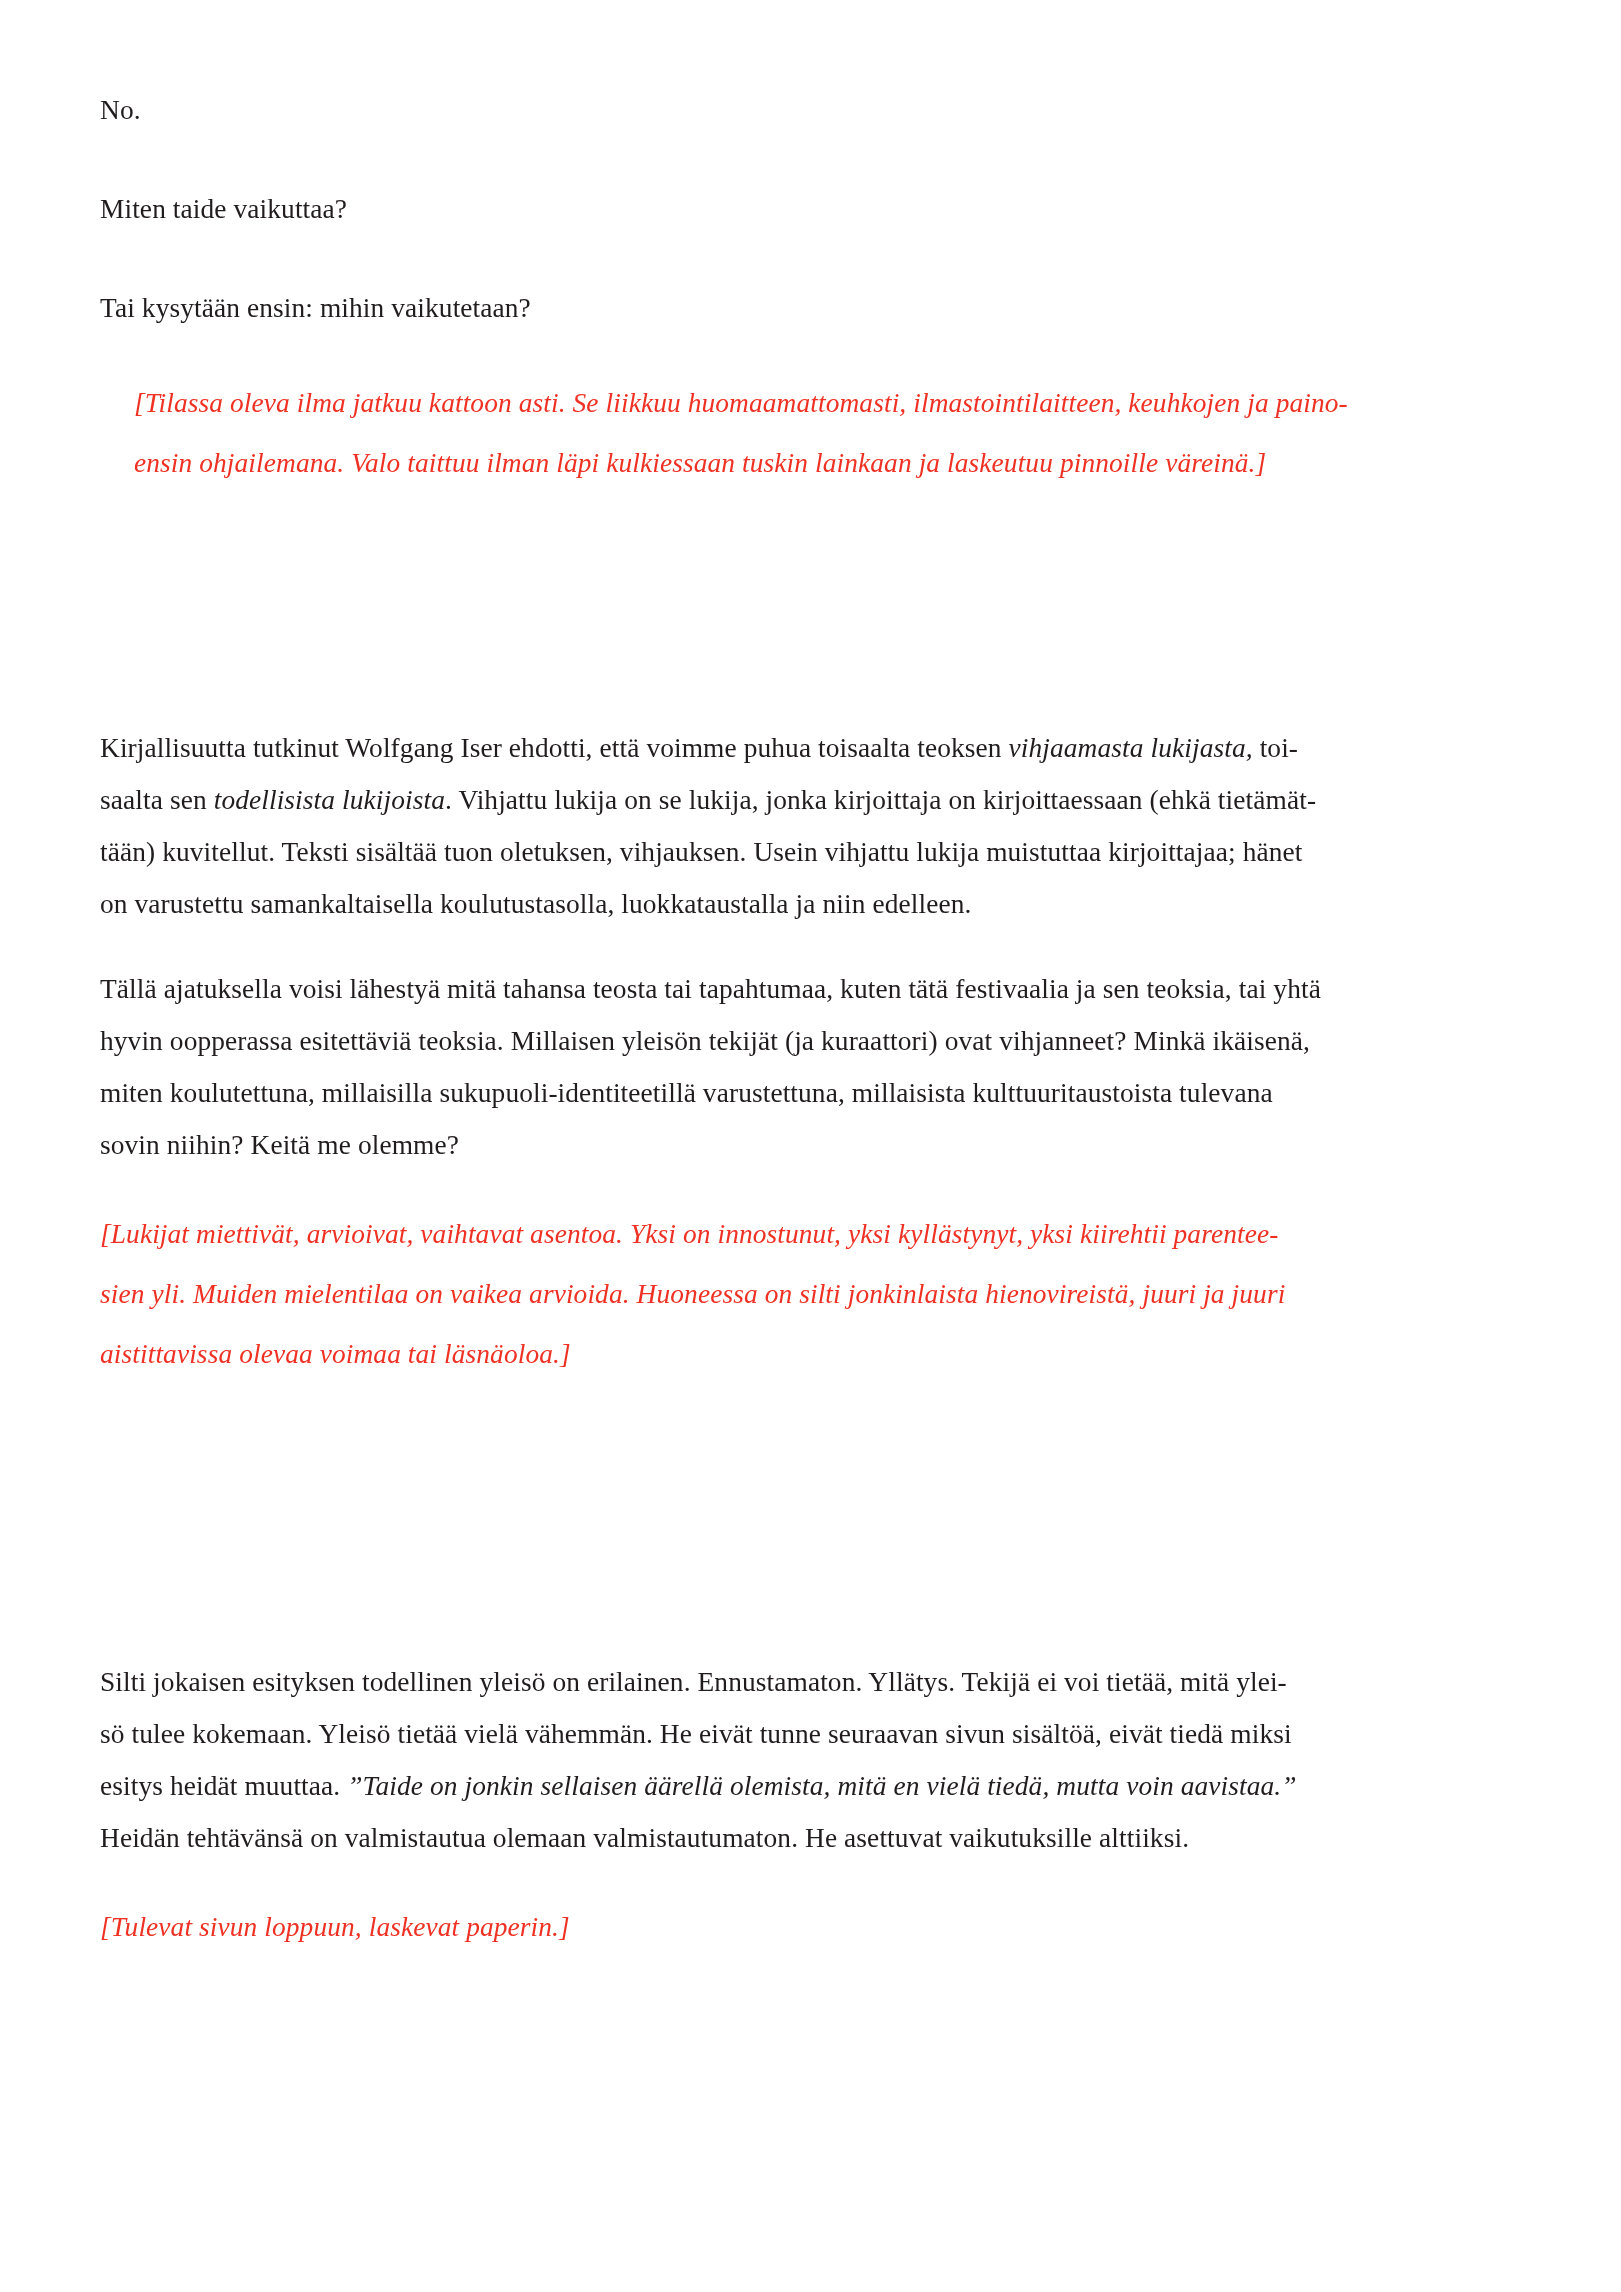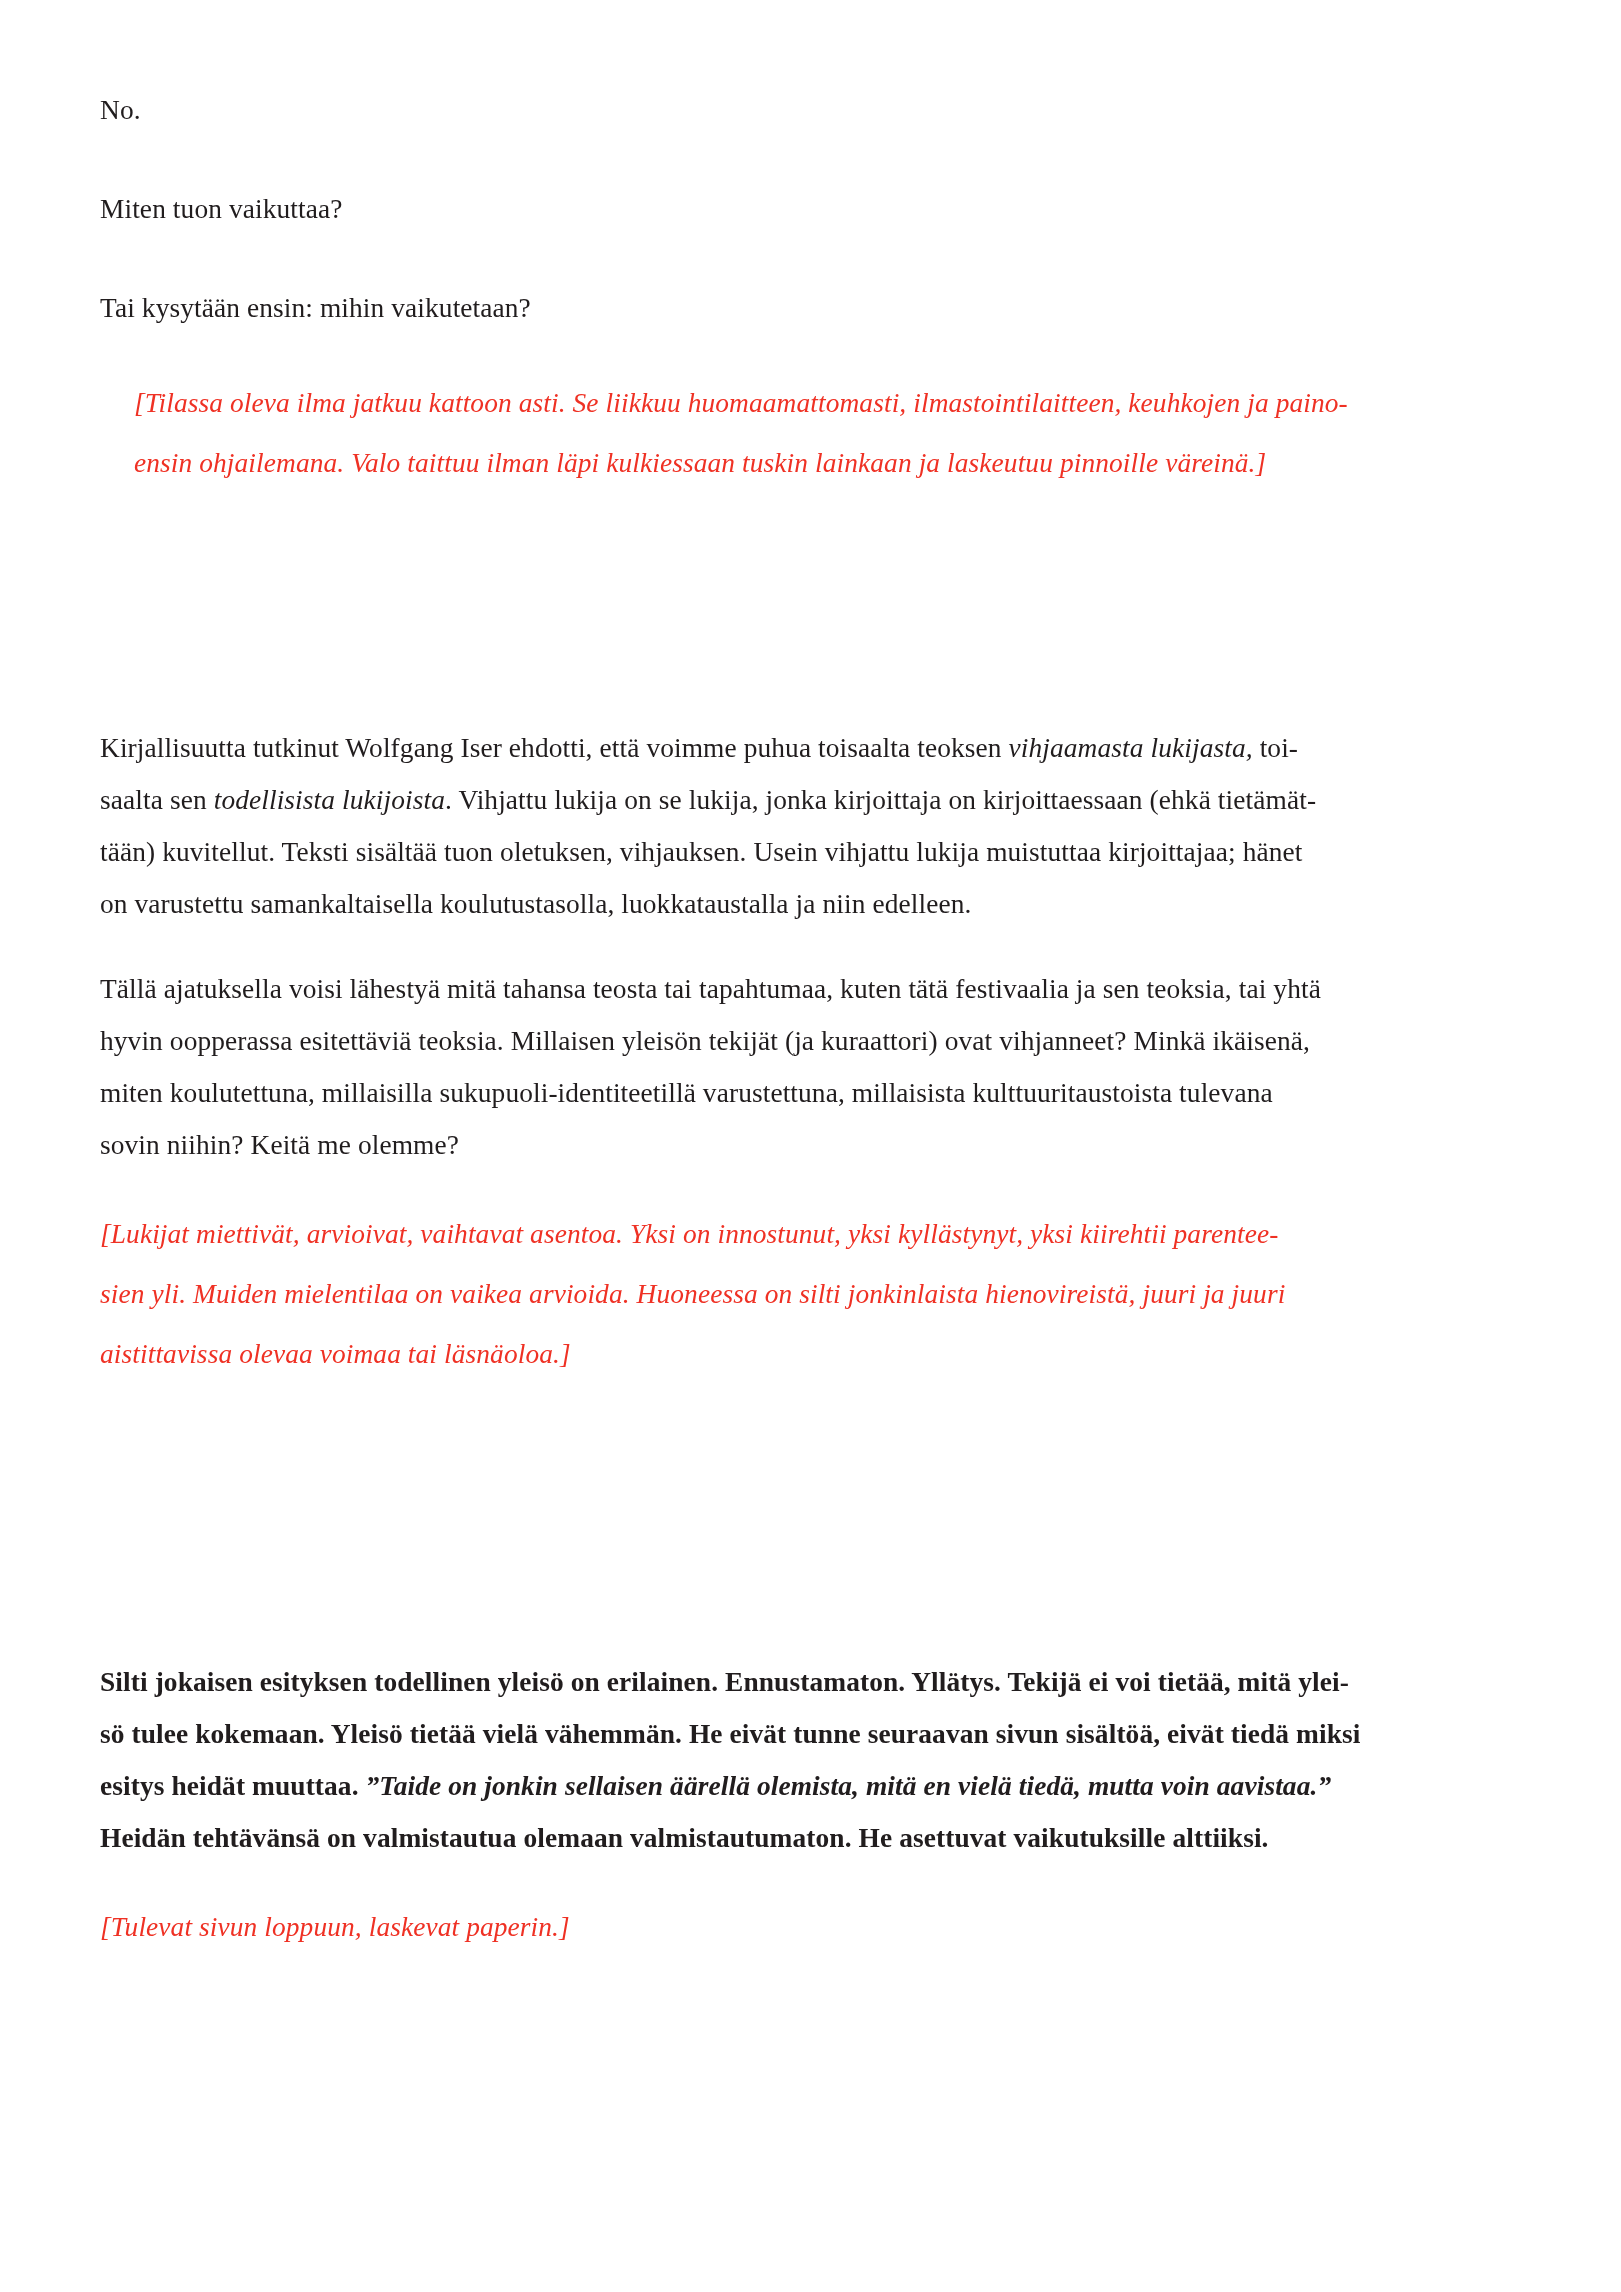--- a/index.html
+++ b/index.html
@@ -31,28 +31,28 @@
     font-style: italic;
     font-size: 27.4px;
     line-height: 60px;
   }
   .em { font-style: italic; text-align: center; }
   
   .g48  { margin-top: 47px; }
   .g40  { margin-top: 39px; margin-left: 34px; }
   .g34  { margin-top: 33px; }
   .g234 { margin-top: 229px; }
-  .g278 { margin-top: 272px; font-weight: bold; }
+  .g278 { margin-top: 272px; }
 </style>
 </head>
 <body>
 
 <div class="page">
   <p class="para"><span>No.</span></p>
-  <p class="para g48"><span>Miten tuon vaikuttaa?</span></p>
+  <p class="para g48"><span>Miten taide vaikuttaa?</span></p>
   <p class="para g48"><span>Tai kysytään ensin: mihin vaikutetaan?</span></p>
   <p class="para stage g40"><span>[Tilassa oleva ilma jatkuu kattoon asti. Se liikkuu huomaamattomasti, ilmastointilaitteen, keuhkojen ja paino-</span><br><span>ensin ohjailemana. Valo taittuu ilman läpi kulkiessaan tuskin lainkaan ja laskeutuu pinnoille väreinä.]</span></p>
   <p class="para g234"><span>Kirjallisuutta tutkinut Wolfgang Iser ehdotti, että voimme puhua toisaalta teoksen </span><span class="em">vihjaamasta lukijasta,</span><span> toi-</span><br><span>saalta sen </span><span class="em">todellisista lukijoista</span><span>. Vihjattu lukija on se lukija, jonka kirjoittaja on kirjoittaessaan (ehkä tietämät-</span><br><span>tään) kuvitellut. Teksti sisältää tuon oletuksen, vihjauksen. Usein vihjattu lukija muistuttaa kirjoittajaa; hänet</span><br><span>on varustettu samankaltaisella koulutustasolla, luokkataustalla ja niin edelleen.</span></p>
   <p class="para g34"><span>Tällä ajatuksella voisi lähestyä mitä tahansa teosta tai tapahtumaa, kuten tätä festivaalia ja sen teoksia, tai yhtä</span><br><span>hyvin oopperassa esitettäviä teoksia. Millaisen yleisön tekijät (ja kuraattori) ovat vihjanneet? Minkä ikäisenä,</span><br><span>miten koulutettuna, millaisilla sukupuoli-identiteetillä varustettuna, millaisista kulttuuritaustoista tulevana</span><br><span>sovin niihin? Keitä me olemme?</span></p>
   <p class="para stage g34"><span>[Lukijat miettivät, arvioivat, vaihtavat asentoa. Yksi on innostunut, yksi kyllästynyt, yksi kiirehtii parentee-</span><br><span>sien yli. Muiden mielentilaa on vaikea arvioida. Huoneessa on silti jonkinlaista hienovireistä, juuri ja juuri</span><br><span>aistittavissa olevaa voimaa tai läsnäoloa.]</span></p>
   <p class="para g278"><span>Silti jokaisen esityksen todellinen yleisö on erilainen. Ennustamaton. Yllätys. Tekijä ei voi tietää, mitä ylei-</span><br><span>sö tulee kokemaan. Yleisö tietää vielä vähemmän. He eivät tunne seuraavan sivun sisältöä, eivät tiedä miksi</span><br><span>esitys heidät muuttaa. </span><span class="em">”Taide on jonkin sellaisen äärellä olemista, mitä en vielä tiedä, mutta voin aavistaa.”</span><br><span>Heidän tehtävänsä on valmistautua olemaan valmistautumaton. He asettuvat vaikutuksille alttiiksi.</span></p>
   <p class="para stage g34"><span>[Tulevat sivun loppuun, laskevat paperin.]</span></p>
 </div>
 
 

